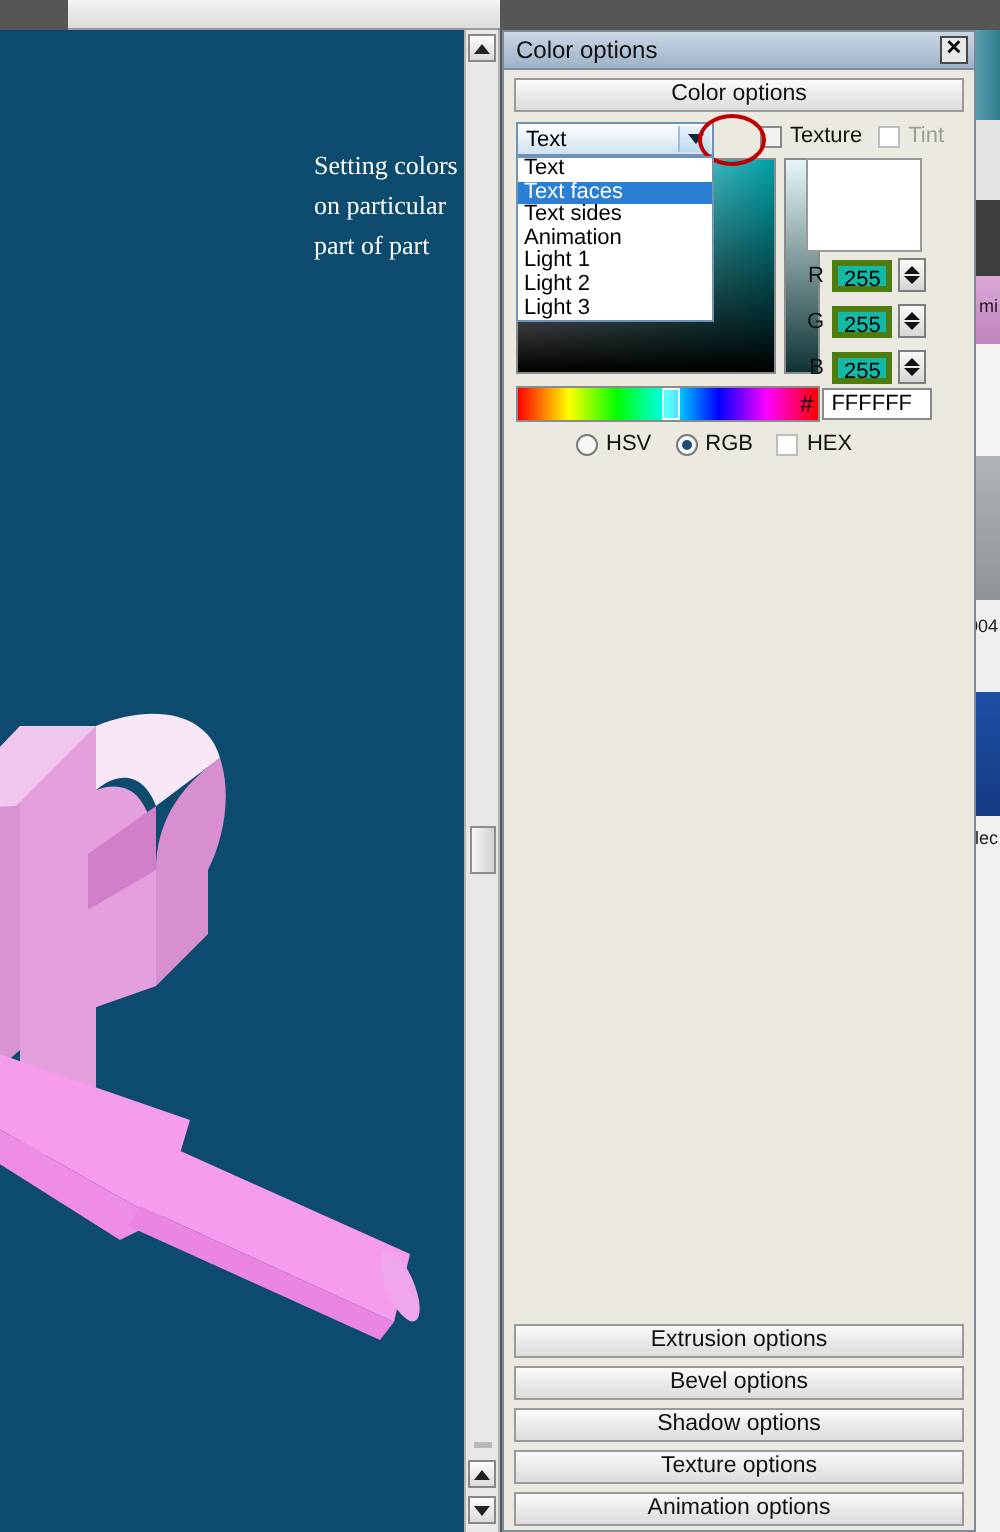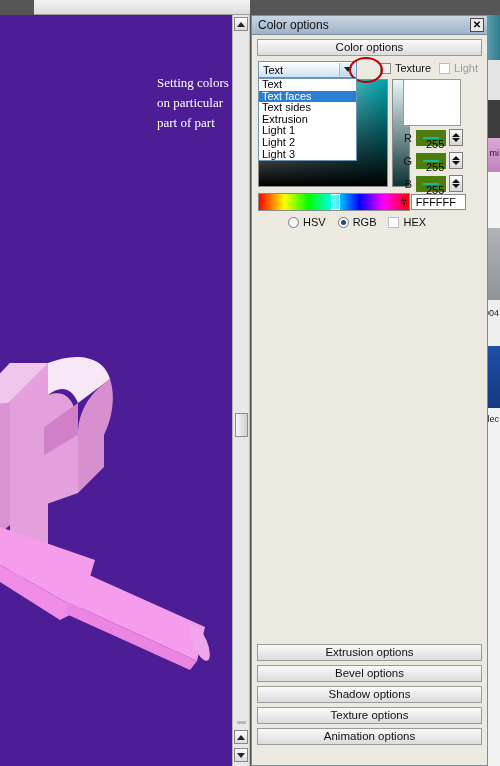--- a/index.html
+++ b/index.html
@@ -29,21 +29,21 @@
   }
   .top-strip-dark {
     position: absolute; left: 0; top: 0; width: 34px; height: 15px;
     background: #565656;
   }
 
   
   .viewport {
     position: absolute; left: 0; top: 15px;
     width: 232px; height: 751px;
-    background: #4c1d95;
+    background: #0c4a6e;
     overflow: hidden;
   }
   .annot {
     position: absolute; left: 157px; top: 58px;
     width: 95px;
     color: #fff; font-size: 13px; line-height: 20px;
     font-family: "Liberation Serif", serif;
     text-align: left;
   }
   .scene { position: absolute; left: 0; top: 0; width: 232px; height: 751px; }
@@ -223,33 +223,33 @@
   .preview {
     position: absolute; left: 151px; top: 18px;
     width: 58px; height: 47px;
     background: #ffffff; border: 1px solid #9a9a9a;
   }
 
   .rgb-rows { position: absolute; left: 148px; top: 68px; }
   .rgb-row { display: flex; align-items: center; margin-bottom: 6px; }
   .rgb-lbl { width: 12px; font-size: 11px; color: #111; text-align: right; margin-right: 4px; }
   .rgb-field {
-    width: 30px; height: 16px; background: #14b8a6; border: 7px solid #4d7c0f;
+    width: 30px; height: 16px; background: #14b8a6; border: 3px solid #4d7c0f;
     font-size: 11px; line-height: 14px; text-align: left; padding-left: 3px; color: #000;
   }
   .spinner {
     width: 14px; height: 17px; margin-left: 3px;
     background: linear-gradient(#fafafa,#d6d6d6);
     border: 1px solid #7d7d7d;
     display: flex; flex-direction: column; align-items: center; justify-content: center;
   }
   .spin-up { width:0;height:0;border-left:4px solid transparent;border-right:4px solid transparent;border-bottom:4px solid #111; margin-bottom:1px; }
   .spin-dn { width:0;height:0;border-left:4px solid transparent;border-right:4px solid transparent;border-top:4px solid #111; }
 
-  .bottom-btns { position: absolute; left: 0; right: 0; bottom: 0; padding-bottom: 20px; }
+  .bottom-btns { position: absolute; left: 0; right: 0; bottom: 0; padding-bottom: 2px; }
   .bottom-btns .section-btn { margin-top: 4px; }
 </style>
 </head>
 <body>
 
 <div id="root">
 
   <div class="bg-strip">
     <div class="bg-seg" style="top:15px;height:45px;background:linear-gradient(90deg,#7fb8c6,#2f7c8e);"></div>
     <div class="bg-seg" style="top:60px;height:40px;background:#e4e4e4;"></div>
@@ -346,21 +346,21 @@
         </label>
       </div>
 
       <div class="tex-row">
         <label class="cb-item">
           <span class="cb"></span>
           <span class="cb-lbl">Texture</span>
         </label>
         <label class="cb-item dim">
           <span class="cb light"></span>
-          <span class="cb-lbl">Light</span>
+          <span class="cb-lbl">Tint</span>
         </label>
       </div>
 
       <div class="preview"></div>
 
       <div class="rgb-rows">
         <div class="rgb-row">
           <span class="rgb-lbl">R</span>
           <div class="rgb-field">255</div>
           <div class="spinner">
@@ -397,21 +397,21 @@
           <span class="caret"></span>
         </span>
       </div>
 
       <div class="redring"></div>
 
       <div class="droplist">
         <div class="opt">Text</div>
         <div class="opt sel">Text faces</div>
         <div class="opt">Text sides</div>
-        <div class="opt">Extrusion</div>
+        <div class="opt">Animation</div>
         <div class="opt">Light 1</div>
         <div class="opt">Light 2</div>
         <div class="opt">Light 3</div>
       </div>
 
     </div>
 
     <div class="bottom-btns">
       <div class="section-btn">Extrusion options</div>
       <div class="section-btn">Bevel options</div>

